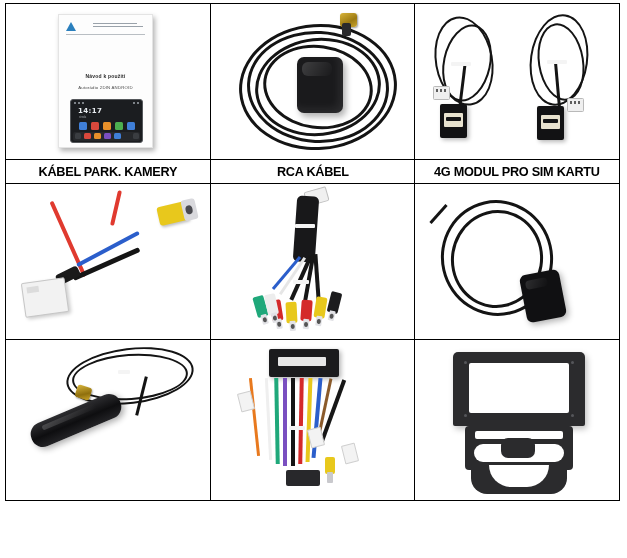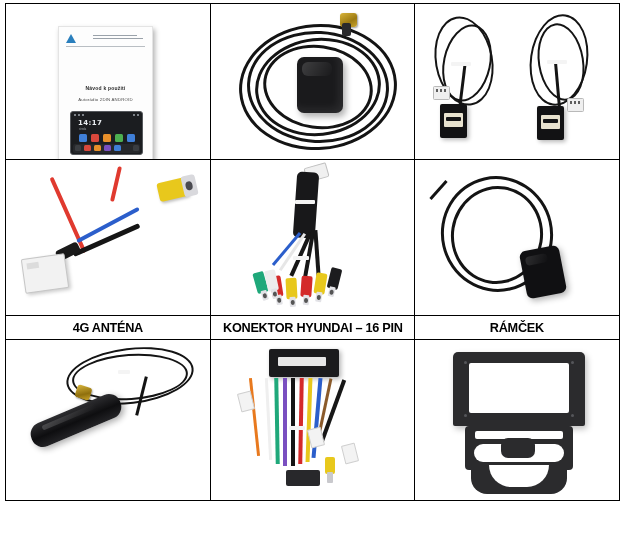--- a/index.html
+++ b/index.html
@@ -22,21 +22,21 @@
   .stage{position:absolute;inset:0;background:#fff;}
 
   
   .blk{position:absolute;}
   .cab{position:absolute;border-style:solid;border-color:#141414;
        background:transparent;border-radius:50%;}
 
   
   .paper{position:absolute;left:52px;top:10px;width:93px;height:132px;
          background:#fdfdfd;box-shadow:2px 3px 5px rgba(0,0,0,.30);
-         border:1px solid #e4e4e4;margin-top:12px;}
+         border:1px solid #e4e4e4;}
   .paper:before{content:"";position:absolute;left:2px;top:2px;right:-3px;bottom:-3px;
          background:#f4f4f4;z-index:-1;}
   .logo-tri{position:absolute;left:7px;top:7px;width:0;height:0;
          border-left:5px solid transparent;border-right:5px solid transparent;
          border-bottom:9px solid #2a7fbd;}
   .hdr-lines{position:absolute;left:34px;top:8px;width:52px;}
   .hdr-lines i{display:block;height:1px;background:#9aa2aa;margin-bottom:2px;}
   .hdr-lines i:nth-child(1){width:44px;}
   .hdr-lines i:nth-child(2){width:50px;}
   .rule{position:absolute;left:7px;top:19px;width:79px;height:1px;background:#b9bec3;}
@@ -244,20 +244,31 @@
         <div class="usb-port" style="left:122px;top:102px"></div>
         <div class="wcon" style="left:152px;top:94px">
           <s style="left:2px"></s>
                 <s style="left:6px"></s>
                 <s style="left:10px"></s>
         </div>
       </div>
     </td>
   </tr>
 
+  <tr>
+    <td class="hdr">
+      <span class="hdr-txt">KÁBEL PARK. KAMERY</span>
+    </td>
+    <td class="hdr">
+      <span class="hdr-txt">RCA KÁBEL</span>
+    </td>
+    <td class="hdr">
+      <span class="hdr-txt">4G MODUL PRO SIM KARTU</span>
+    </td>
+  </tr>
 
   <tr>
 
     <td class="cell">
       <div class="stage">
         <div class="blk" style="left:60px;top:14px;width:4px;height:82px;background:#e03a2f;border-radius:2px;transform:rotate(-24deg)"></div>
         <div class="blk" style="left:108px;top:6px;width:4px;height:36px;background:#e03a2f;border-radius:2px;transform:rotate(13deg)"></div>
         <div class="blk" style="left:100px;top:30px;width:4px;height:70px;background:#2b5ecb;border-radius:2px;transform:rotate(62deg)"></div>
         <div class="blk" style="left:98px;top:44px;width:5px;height:72px;background:#151515;border-radius:2px;transform:rotate(66deg)"></div>
         <div class="heat"></div>
@@ -292,31 +303,20 @@
     <td class="cell">
       <div class="stage">
         <div class="cab" style="left:26px;top:16px;width:106px;height:110px;border-width:3px;transform:rotate(-13deg)"></div>
         <div class="cab" style="left:36px;top:26px;width:86px;height:92px;border-width:3px;transform:rotate(9deg)"></div>
         <div class="blk" style="left:22px;top:18px;width:3px;height:24px;background:#141414;transform:rotate(42deg)"></div>
         <div class="sim-hold"></div>
       </div>
     </td>
   </tr>
 
-  <tr>
-    <td class="hdr">
-      <span class="hdr-txt">4G ANTÉNA</span>
-    </td>
-    <td class="hdr">
-      <span class="hdr-txt">KONEKTOR HYUNDAI – 16 PIN</span>
-    </td>
-    <td class="hdr">
-      <span class="hdr-txt">RÁMČEK</span>
-    </td>
-  </tr>
 
   <tr>
 
     <td class="cell r3">
       <div class="stage">
         <div class="cab" style="left:60px;top:8px;width:124px;height:52px;border-width:2.8px;transform:rotate(-7deg)"></div>
         <div class="cab" style="left:66px;top:14px;width:112px;height:42px;border-width:2.8px;transform:rotate(-4deg)"></div>
         <div class="blk" style="left:134px;top:36px;width:3px;height:40px;background:#141414;transform:rotate(14deg)"></div>
         <div class="tie" style="left:112px;top:30px;width:12px"></div>
         <div class="sma2"></div>

